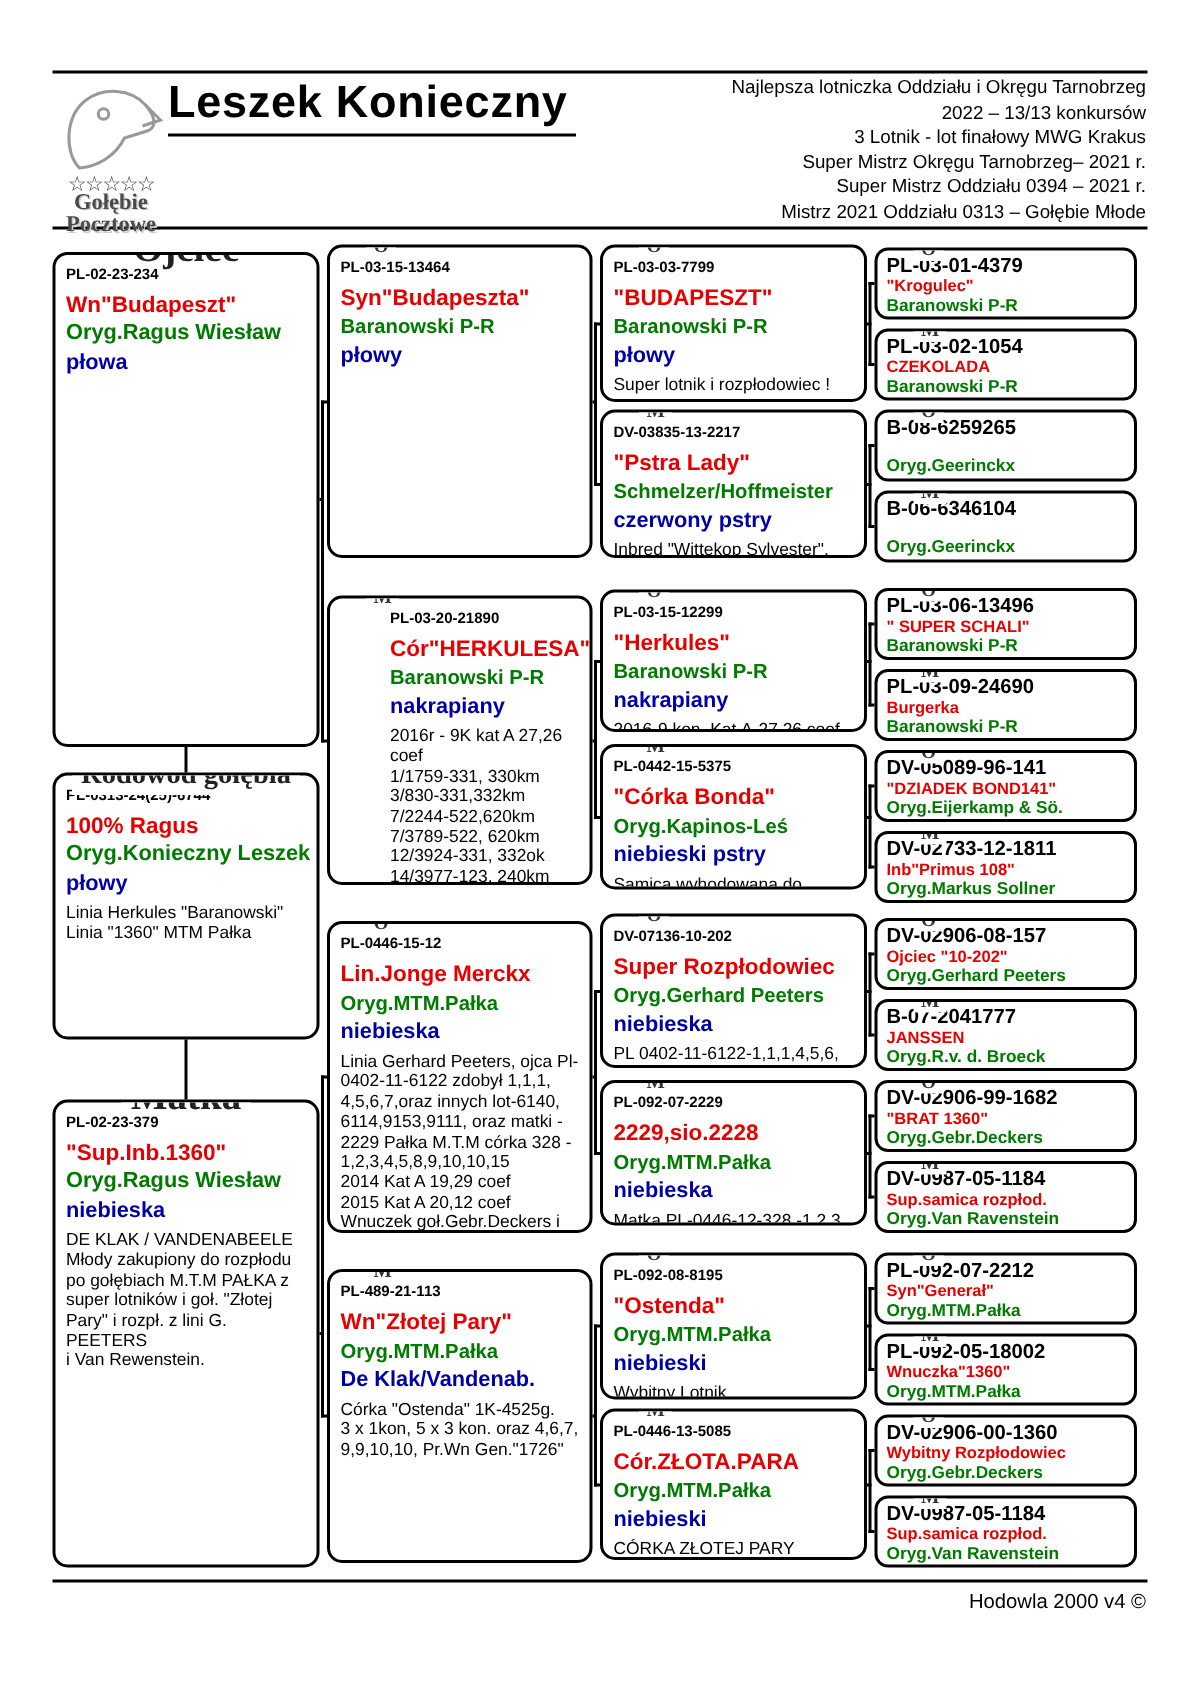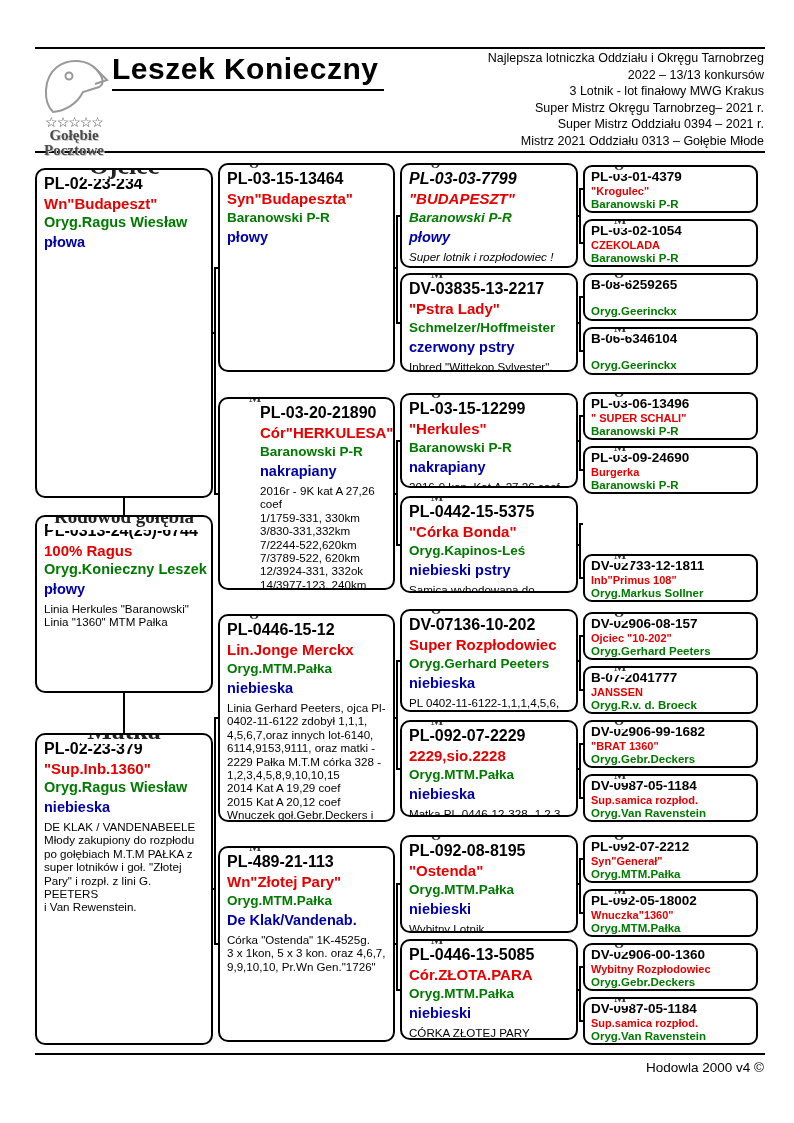--- a/index.html
+++ b/index.html
@@ -16,21 +16,21 @@
   .contact{position:absolute;left:112px;top:96px;font-size:16px;line-height:21px;}
   .achv{position:absolute;right:30px;top:50px;width:360px;text-align:right;font-size:12.5px;line-height:16.5px;}
   
   .pbox{position:absolute;box-sizing:border-box;background:#fff;border:2px solid #000;
         border-radius:10px;padding:4px 7px;overflow:hidden;z-index:2;}
   .sex{position:absolute;top:-9px;left:24px;background:#fff;padding:0 5px;
        font-family:"Liberation Serif",serif;font-weight:bold;font-size:13px;color:#333;z-index:3;}
   .big-title{position:absolute;top:-17px;left:0;right:0;margin:0 auto;width:max-content;background:#fff;
        padding:0 6px;font-family:"Liberation Serif",serif;font-weight:bold;font-size:26px;line-height:26px;color:#222;z-index:3;}
   .big-title.mid{font-size:19px;top:-13px;}
-  .ring{font-weight:bold;font-size:16px;line-height:20px;white-space:nowrap;}
+  .ring{font-weight:bold;font-size:10px;line-height:20px;white-space:nowrap;}
   .bname{font-weight:bold;font-size:15px;line-height:19px;color:#e60000;white-space:nowrap;}
   .breeder{font-weight:bold;font-size:13.5px;line-height:19px;color:#007a00;white-space:nowrap;}
   .plumage{font-weight:bold;font-size:14.5px;line-height:21px;color:#0000a8;white-space:nowrap;}
   .note{font-size:11.6px;line-height:13.4px;margin-top:2px;white-space:pre-line;}
   .pbox.small{padding:2px 6px;border-radius:9px;}
   .pbox.small .ring{font-size:13.5px;line-height:16px;}
   .pbox.small .bname{font-size:11px;line-height:12.5px;min-height:12px;}
   .pbox.small .breeder{font-size:11.5px;line-height:13.5px;}
   .conn{position:absolute;background:#000;z-index:1;}
   
@@ -144,21 +144,21 @@
     <div class="pbox" style="left: 218px; top: 846px; width: 177px; height: 196px;">
     <span class="sex">M</span>
     <div class="ring">PL-489-21-113</div>
     <div class="bname">Wn"Złotej Pary"</div>
     <div class="breeder">Oryg.MTM.Pałka</div>
     <div class="plumage">De Klak/Vandenab.</div>
     <div class="note">Córka "Ostenda" 1K-4525g.
 3 x 1kon, 5 x 3 kon. oraz 4,6,7,
 9,9,10,10, Pr.Wn Gen."1726"</div>
   </div>
-    <div class="pbox" style="left: 400px; top: 163px; width: 178px; height: 105px; font-style: italic;">
+    <div class="pbox" style="left: 400px; top: 163px; width: 178px; height: 105px;">
     <span class="sex">O</span>
     <div class="ring">PL-03-03-7799</div>
     <div class="bname">"BUDAPESZT"</div>
     <div class="breeder">Baranowski P-R</div>
     <div class="plumage">płowy</div>
     <div class="note">Super lotnik i rozpłodowiec !</div>
   </div>
     <div class="pbox" style="left: 400px; top: 273px; width: 178px; height: 99px;">
     <span class="sex">M</span>
     <div class="ring">DV-03835-13-2217</div>
@@ -248,20 +248,27 @@
     <div class="ring">PL-03-06-13496</div>
     <div class="bname">" SUPER SCHALI"</div>
     <div class="breeder">Baranowski P-R</div>
 
   </div>
     <div class="pbox small" style="left: 583px; top: 446px; width: 175px; height: 48px;">
     <span class="sex">M</span>
     <div class="ring">PL-03-09-24690</div>
     <div class="bname">Burgerka</div>
     <div class="breeder">Baranowski P-R</div>
+
+  </div>
+    <div class="pbox small" style="left: 583px; top: 500px; width: 175px; height: 48px;">
+    <span class="sex">O</span>
+    <div class="ring">DV-05089-96-141</div>
+    <div class="bname">"DZIADEK BOND141"</div>
+    <div class="breeder">Oryg.Eijerkamp &amp; Sö.</div>
 
   </div>
     <div class="pbox small" style="left: 583px; top: 554px; width: 175px; height: 48px;">
     <span class="sex">M</span>
     <div class="ring">DV-02733-12-1811</div>
     <div class="bname">Inb"Primus 108"</div>
     <div class="breeder">Oryg.Markus Sollner</div>
 
   </div>
     <div class="pbox small" style="left: 583px; top: 612px; width: 175px; height: 48px;">

